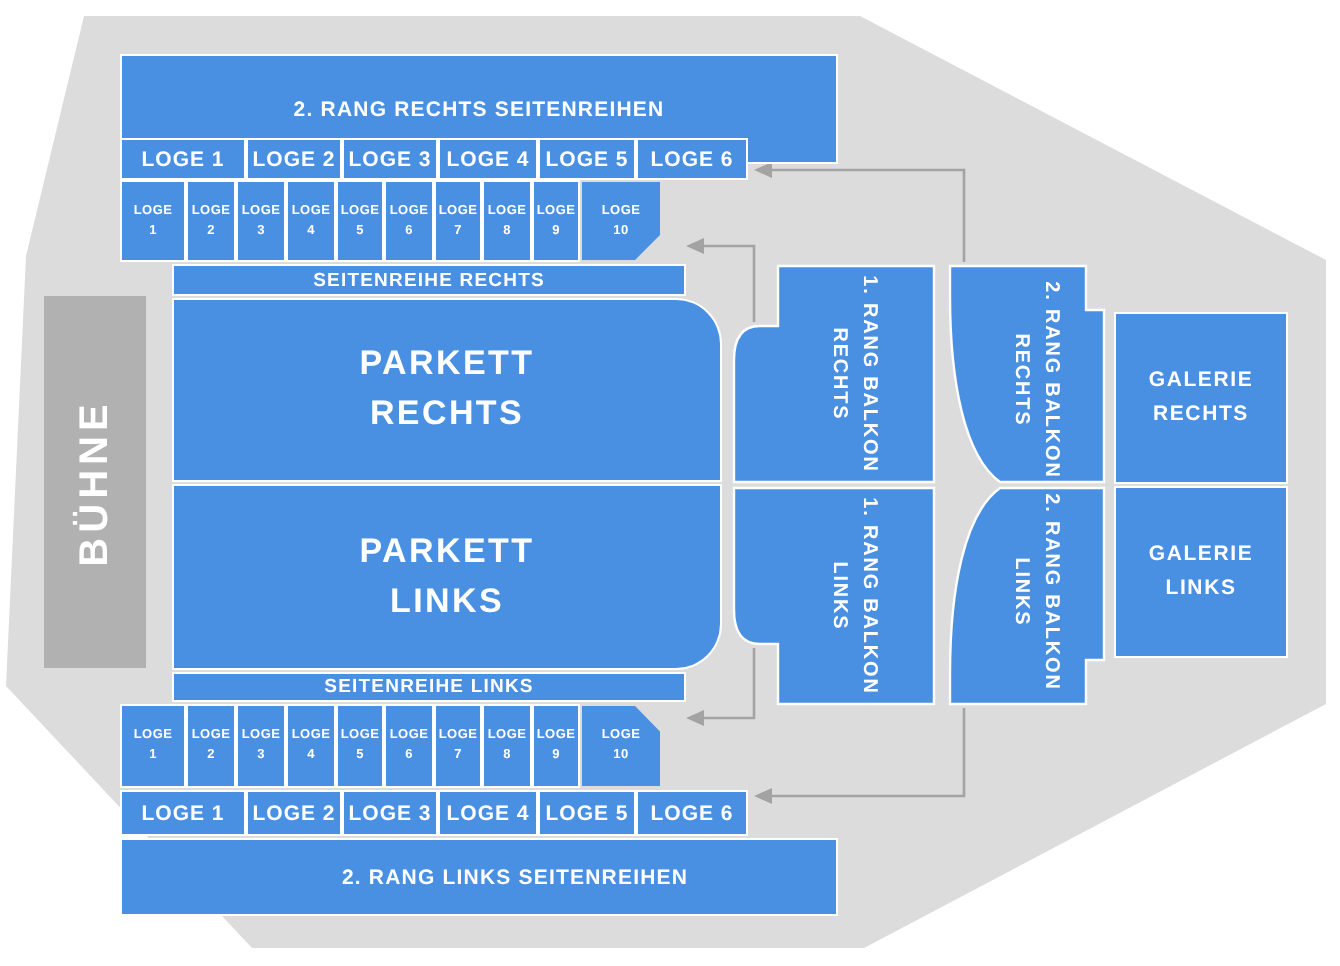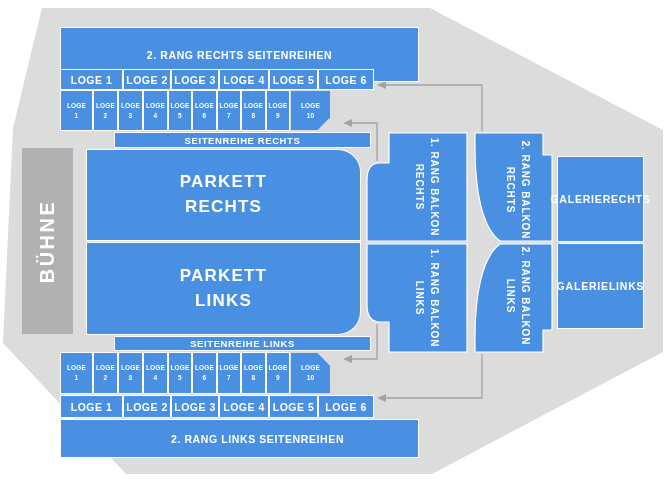--- a/index.html
+++ b/index.html
@@ -19,25 +19,25 @@
   .arrow-line{fill:none;stroke:var(--arrow-gray);stroke-width:1.3;}
   .arrow-head{fill:var(--arrow-gray);stroke:none;}
   .sec{position:absolute;background:var(--section-blue);color:#fff;display:flex;
        align-items:center;justify-content:center;text-align:center;font-weight:600;
        box-shadow:0 0 0 1px #fff;box-sizing:border-box;cursor:pointer;}
   .banner{font-size:10.5px;letter-spacing:.6px;}
   .loge{font-size:10.5px;letter-spacing:.5px;}
   .small-loge{flex-direction:column;font-size:6.5px;line-height:1.5;letter-spacing:.2px;}
   .clip-br{clip-path:polygon(0 0,100% 0,100% 68%,68% 100%,0 100%);box-shadow:none;}
   .clip-tr{clip-path:polygon(0 0,68% 0,100% 32%,100% 100%,0 100%);box-shadow:none;}
-  .seiten{font-size:9.5px;letter-spacing:.6px;margin-left:28px;}
+  .seiten{font-size:9.5px;letter-spacing:.6px;}
   .parkett{flex-direction:column;font-size:17px;letter-spacing:1.2px;line-height:1.45;font-weight:600;}
   .parkett-r{border-radius:0 22px 0 0;}
   .parkett-l{border-radius:0 0 22px 0;}
-  .galerie{flex-direction:row;font-size:10.5px;letter-spacing:.8px;line-height:1.6;}
+  .galerie{flex-direction:column;font-size:10.5px;letter-spacing:.8px;line-height:1.6;}
   .vlabel{position:absolute;width:150px;height:40px;display:flex;flex-direction:column;
        align-items:center;justify-content:center;color:#fff;font-weight:600;font-size:10px;
        letter-spacing:.9px;line-height:1.5;pointer-events:none;text-align:center;}
   .stage{position:absolute;left:22px;top:148px;width:51px;height:186px;background:var(--stage-gray);
        display:flex;align-items:center;justify-content:center;}
   .stage-label{color:#fff;font-weight:700;font-size:20px;letter-spacing:2.5px;
        transform:rotate(-90deg);white-space:nowrap;}
   .legend{position:absolute;left:573px;top:459px;display:flex;align-items:center;}
   .legend-swatch{width:15px;height:15px;background:var(--legend-red);}
   .legend-label{margin-left:6px;font-size:8px;letter-spacing:.4px;color:var(--legend-text);

